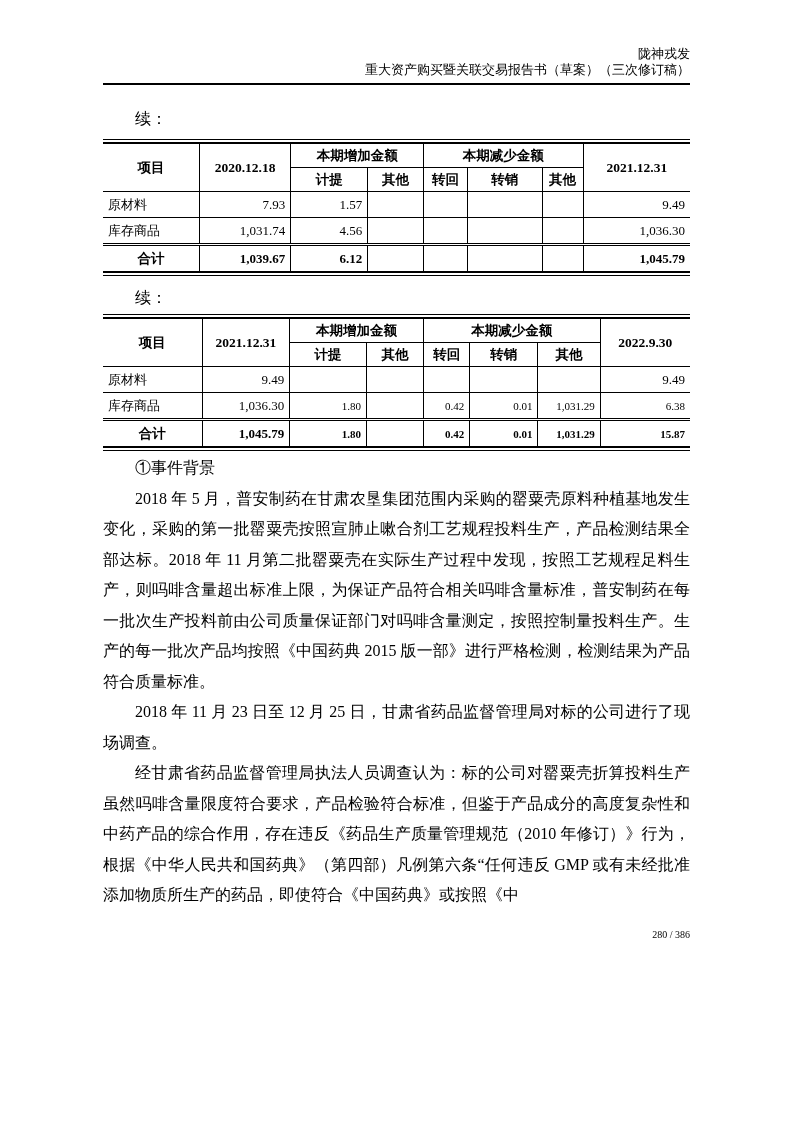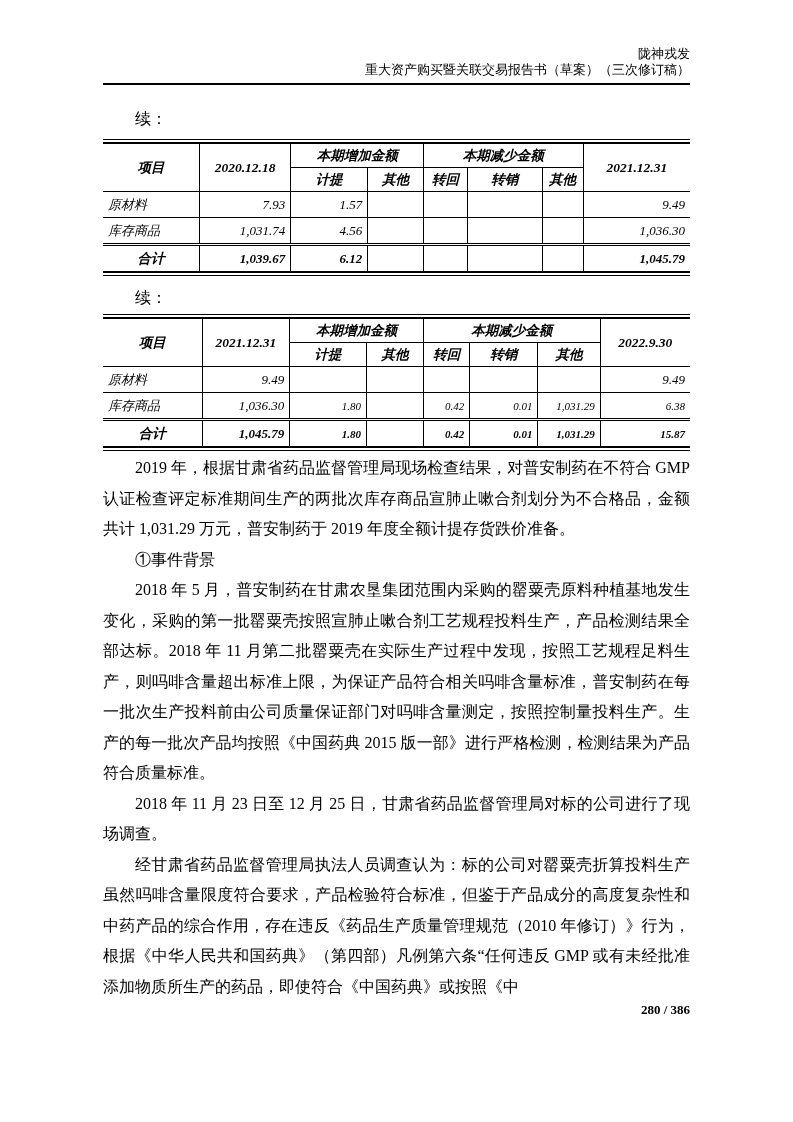--- a/index.html
+++ b/index.html
@@ -20,21 +20,21 @@
 
   
   .cont { font-size: 16px; line-height: 20px; text-indent: 2em; }
   .cont-1 { margin: 24px 0 10px 0; }
   .cont-2 { margin: 12px 0 6px 0; }
 
   
   .tbl-wrap { border-top: 1px solid #000; border-bottom: 1px solid #000; padding: 2px 0; }
   table {
     width: 100%; border-collapse: collapse; table-layout: fixed;
-    border-top: 2px solid #000; border-bottom: 2px solid #000; font-style: italic;
+    border-top: 2px solid #000; border-bottom: 2px solid #000;
   }
   th, td { border: 1px solid #000; overflow: hidden; white-space: nowrap; vertical-align: middle; }
   tr > *:first-child { border-left: 0; }
   tr > *:last-child  { border-right: 0; }
   thead tr:first-child th { border-top: 0; }
   tbody tr:last-child td { border-bottom: 0; }
   th { font-size: 13.5px; font-weight: bold; height: 23px; text-align: center; padding: 0 2px; }
   td { font-size: 13px; height: 25px; padding: 0; }
   td.lbl { text-align: left; padding-left: 5px; }
   td.num { text-align: right; padding-right: 5px; }
@@ -45,21 +45,21 @@
   
   .t0 .w0{width:16.4%} .t0 .w1{width:15.6%} .t0 .w2{width:13.1%} .t0 .w3{width:9.5%}
   .t0 .w4{width:7.5%}  .t0 .w5{width:12.7%} .t0 .w6{width:7.0%}  .t0 .w7{width:18.2%}
   .t1 .w0{width:16.9%} .t1 .w1{width:14.9%} .t1 .w2{width:13.1%} .t1 .w3{width:9.7%}
   .t1 .w4{width:7.9%}  .t1 .w5{width:11.6%} .t1 .w6{width:10.6%} .t1 .w7{width:15.3%}
 
   
   .body-text { margin-top: 2px; font-size: 16px; line-height: 30.5px; text-align: justify; }
   .para { margin: 0; text-indent: 2em; }
 
-  .footer { text-align: right; font-weight: bold; font-size: 13px; line-height: 16px; margin-top: 0; }
+  .footer { text-align: right; font-weight: normal; font-size: 10px; line-height: 16px; margin-top: 16px; }
 </style>
 </head>
 <body>
 
 <div class="page">
   <div class="content">
 
     <div class="doc-header">
       <span>陇神戎发</span>
       <span>重大资产购买暨关联交易报告书（草案）（三次修订稿）</span>
@@ -189,21 +189,20 @@
               <td class="num sm">0.42</td>
               <td class="num sm">0.01</td>
               <td class="num sm">1,031.29</td>
               <td class="num sm">15.87</td>
             </tr>
           </tbody>
       </table>
     </div>
 
     <div class="body-text">
-        <p class="para">2019 年，根据甘肃省药品监督管理局现场检查结果，对普安制药在不符合 GMP 认证检查评定标准期间生产的两批次库存商品宣肺止嗽合剂划分为不合格品，金额共计 1,031.29 万元，普安制药于 2019 年度全额计提存货跌价准备。</p>
         <p class="para">①事件背景</p>
         <p class="para">2018 年 5 月，普安制药在甘肃农垦集团范围内采购的罂粟壳原料种植基地发生变化，采购的第一批罂粟壳按照宣肺止嗽合剂工艺规程投料生产，产品检测结果全部达标。2018 年 11 月第二批罂粟壳在实际生产过程中发现，按照工艺规程足料生产，则吗啡含量超出标准上限，为保证产品符合相关吗啡含量标准，普安制药在每一批次生产投料前由公司质量保证部门对吗啡含量测定，按照控制量投料生产。生产的每一批次产品均按照《中国药典 2015 版一部》进行严格检测，检测结果为产品符合质量标准。</p>
         <p class="para">2018 年 11 月 23 日至 12 月 25 日，甘肃省药品监督管理局对标的公司进行了现场调查。</p>
         <p class="para">经甘肃省药品监督管理局执法人员调查认为：标的公司对罂粟壳折算投料生产虽然吗啡含量限度符合要求，产品检验符合标准，但鉴于产品成分的高度复杂性和中药产品的综合作用，存在违反《药品生产质量管理规范（2010 年修订）》行为，根据《中华人民共和国药典》（第四部）凡例第六条“任何违反 GMP 或有未经批准添加物质所生产的药品，即使符合《中国药典》或按照《中</p>
       </div>
 
     <div class="footer">280 / 386</div>
 
   </div>
 </div>

